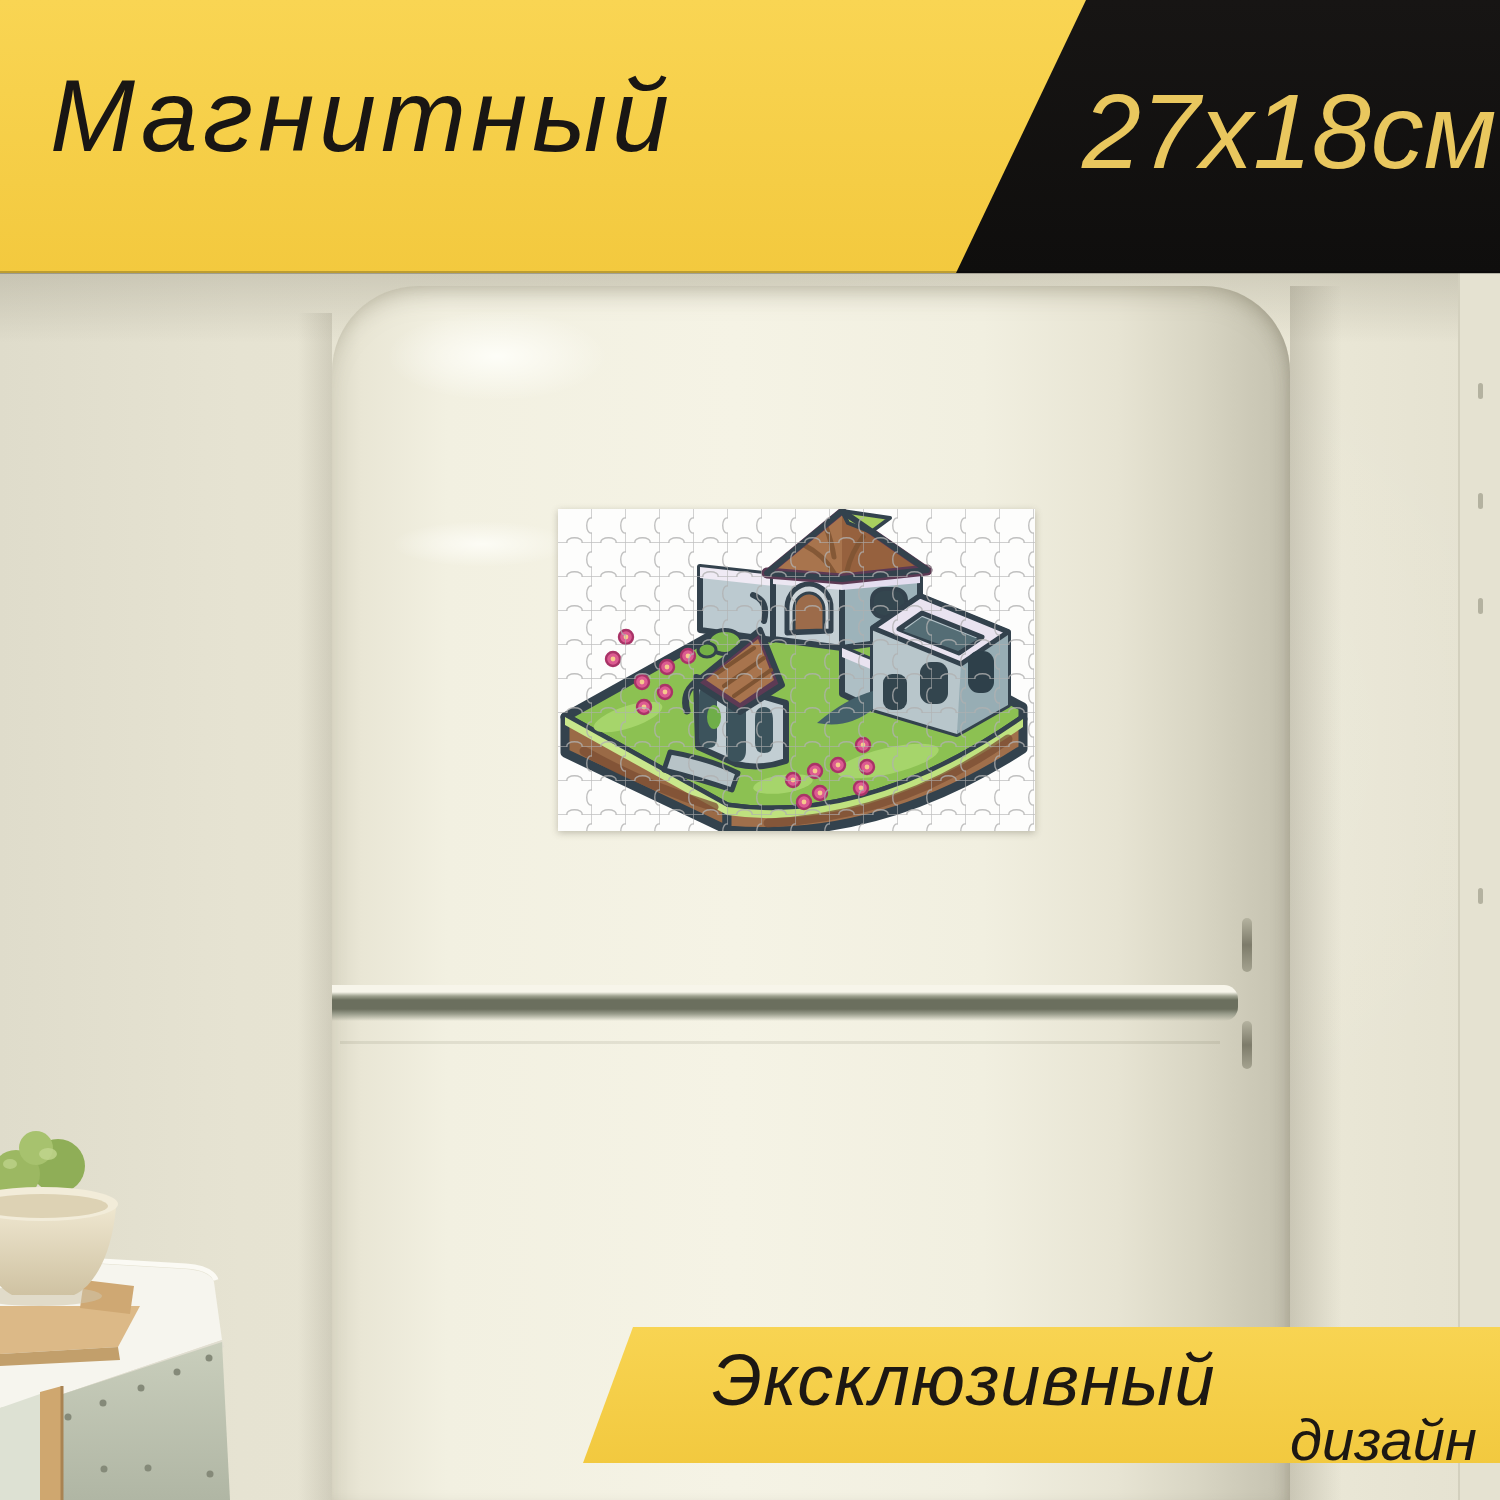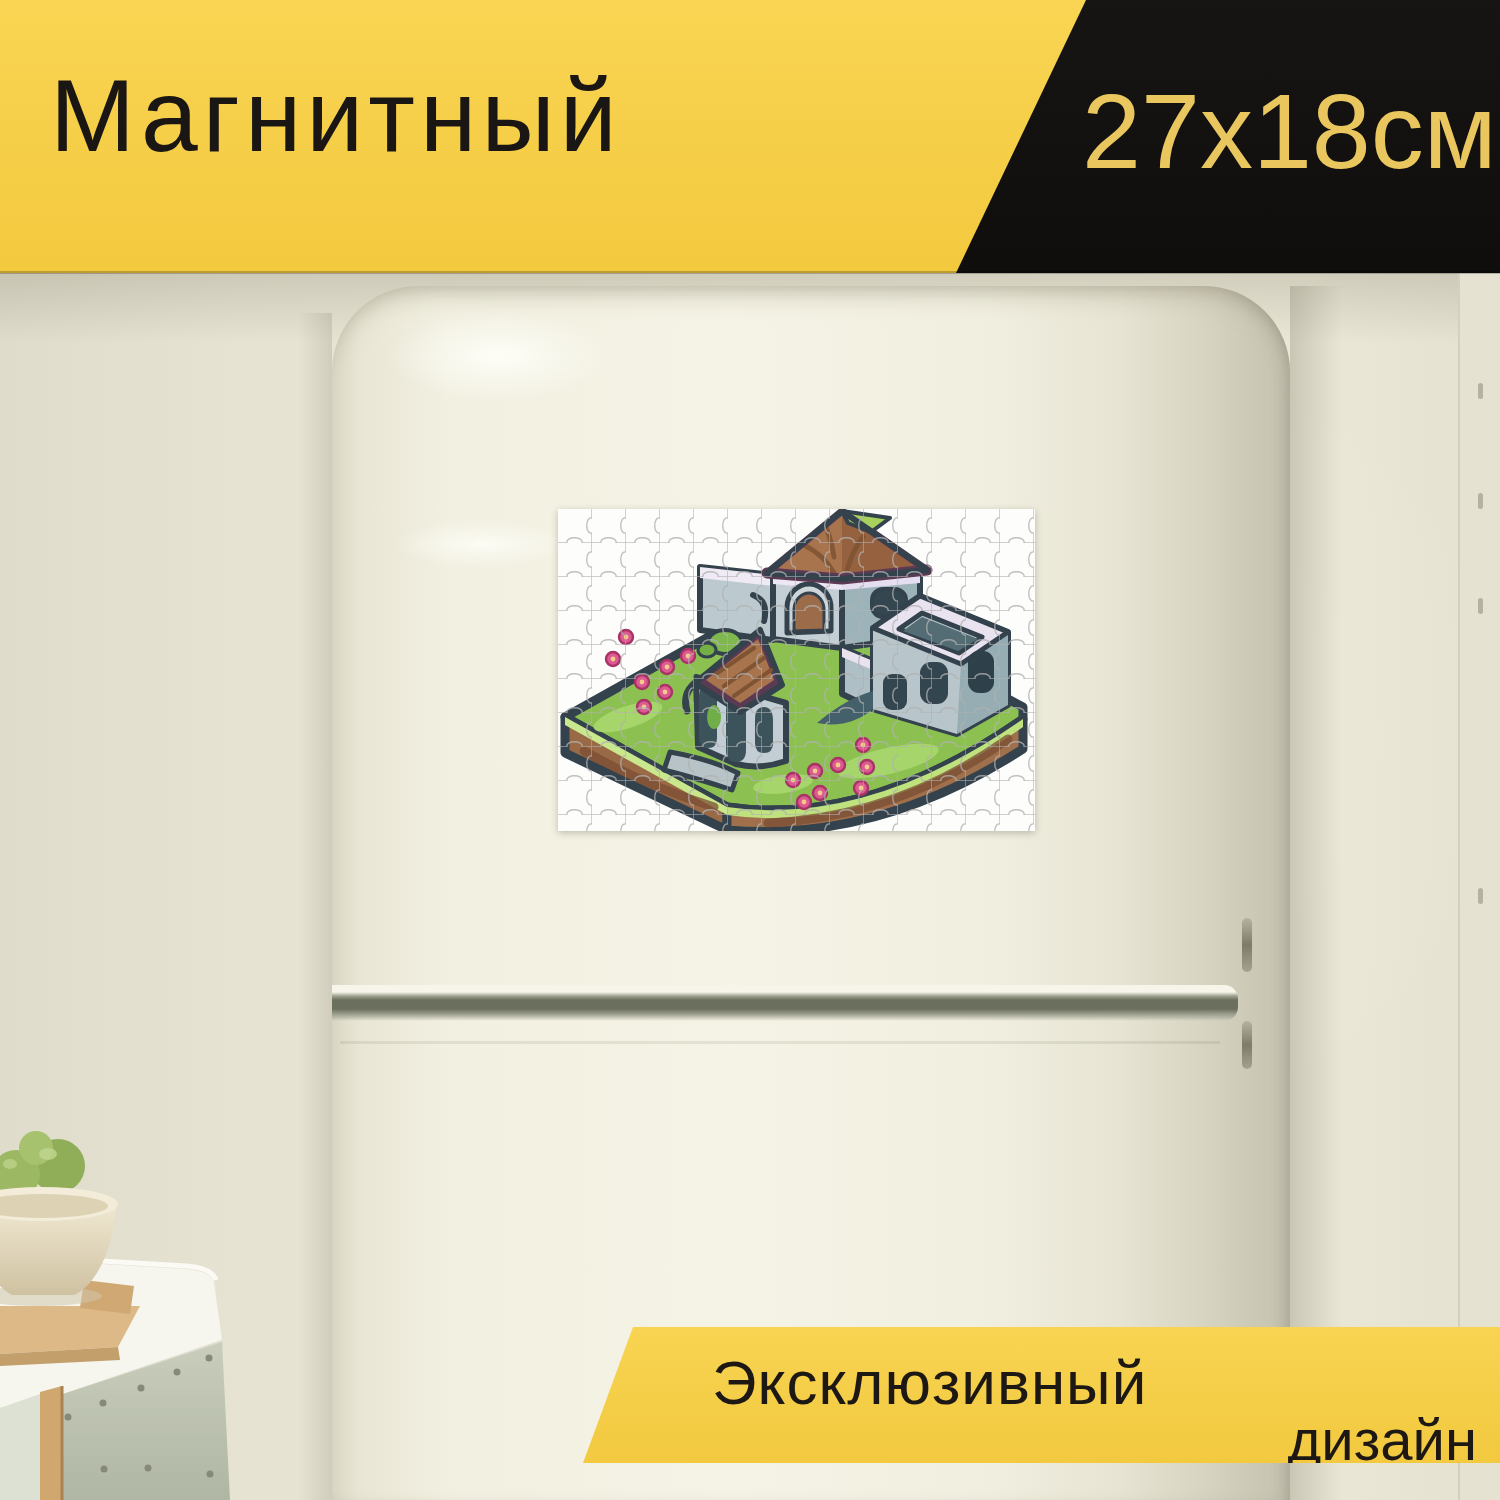--- a/index.html
+++ b/index.html
@@ -60,28 +60,28 @@
 
   .t-title1{left:50px;top:65px;font-size:102px;line-height:1;letter-spacing:5px;
     font-weight:300;color:#191614;}
   .t-title2{left:640px;top:133px;font-size:102px;line-height:1;letter-spacing:4px;
     font-weight:300;color:#191614;}
   .t-size{left:1082px;top:78px;font-size:106px;line-height:1;font-weight:300;color:#e9c75e;text-align:right;}
 
   .bottom-banner{left:0;top:1327px;width:1500px;height:136px;z-index:5;
     clip-path:polygon(633px 0,1500px 0,1500px 136px,583px 136px);
     background:linear-gradient(180deg,#f8d452,#f2c93f);}
-  .b-line1{left:712px;top:17px;font-size:62px;line-height:1;letter-spacing:1px;
-    font-weight:300;color:#1d1813;margin-top:8px;}
+  .b-line1{left:712px;top:17px;font-size:72px;line-height:1;letter-spacing:1px;
+    font-weight:300;color:#1d1813;}
   .b-line2{right:23px;top:84px;font-size:58px;line-height:1;font-weight:300;color:#1d1813;}
 </style>
 </head>
 <body>
 
-<div class="abs" style="width:1500px;height:1500px;">
+<div class="abs" style="width:1500px;height:1500px;font-style:italic;">
 
   <div class="abs photo">
     <div class="abs wall-top-shade"></div>
     <div class="abs doorframe"></div>
     <div class="abs frame-mark" style="top:110px;"></div>
     <div class="abs frame-mark" style="top:220px;"></div>
     <div class="abs frame-mark" style="top:325px;"></div>
     <div class="abs frame-mark" style="top:615px;"></div>
 
     <div class="abs fridge-shadow-l"></div>

